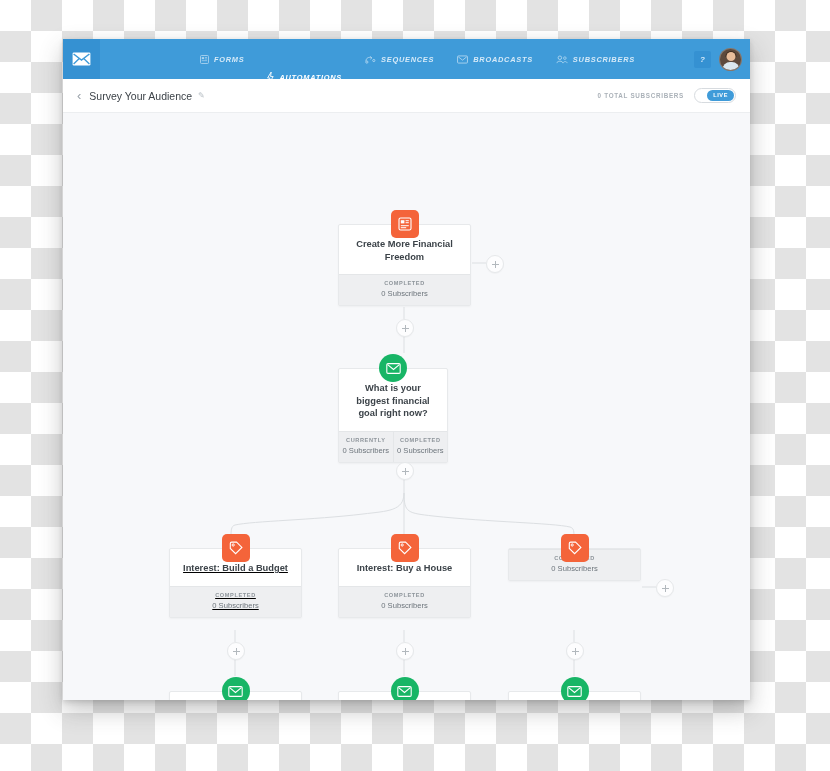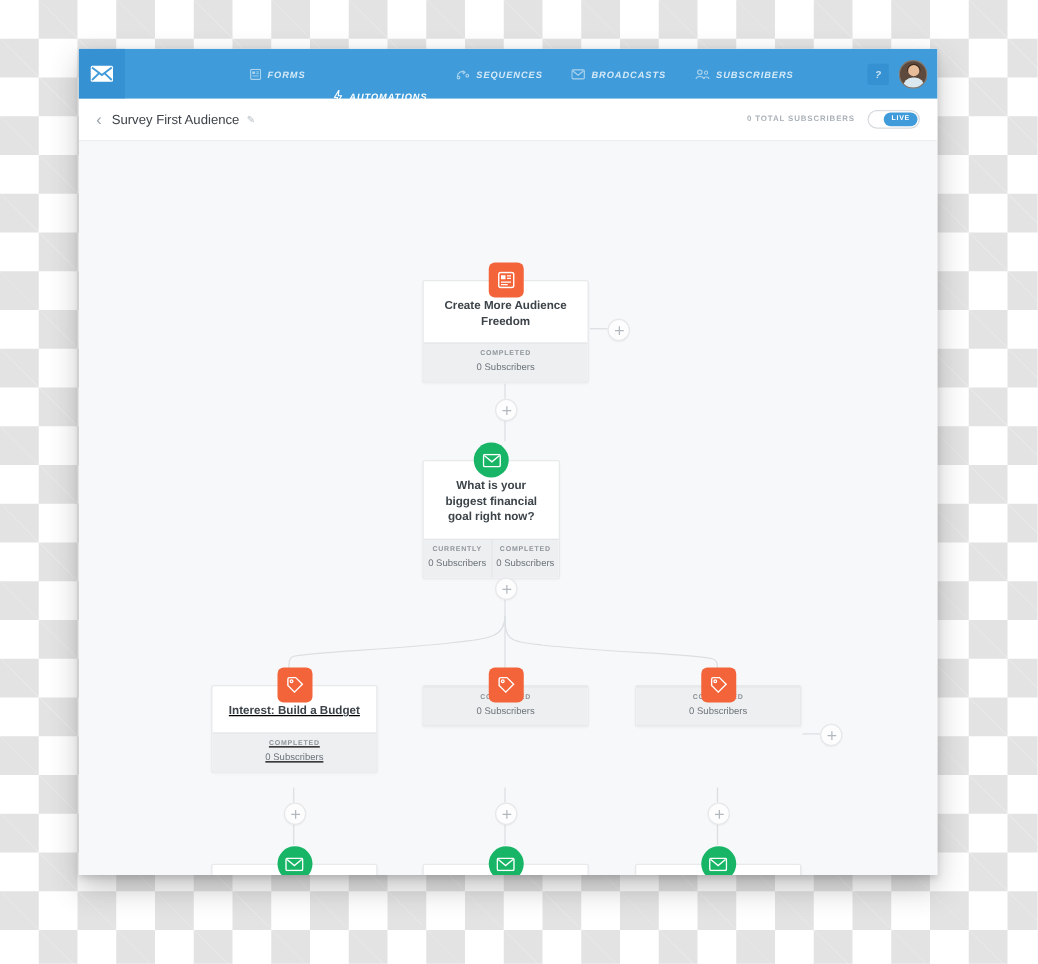--- a/index.html
+++ b/index.html
@@ -193,21 +193,21 @@
       <div class="avatar">
         <span class="hair"></span>
         <span class="head"></span>
         <span class="body"></span>
       </div>
     </div>
   </div>
 
   <div class="titlebar">
     <span class="backchev">‹</span>
-    <span class="pagetitle">Survey First Audience</span>
+    <span class="pagetitle">Survey Your Audience</span>
     <span class="pencil">✎</span>
     <div class="tb-right">
       <span class="totalsubs">0 TOTAL SUBSCRIBERS</span>
       <div class="livetoggle">
         <span class="livepill">LIVE</span>
       </div>
     </div>
   </div>
 
   <div class="canvas">
@@ -248,21 +248,21 @@
             <svg width="14" height="14" viewBox="0 0 14 14">
               <rect x="1" y="1" width="12" height="12" rx="1.6" fill="none" stroke="#fff" stroke-width="1.1"></rect>
               <rect x="2.8" y="3.2" width="3.6" height="3.2" fill="#fff"></rect>
               <rect x="7.6" y="3.2" width="3.2" height="1" fill="#fff"></rect>
               <rect x="7.6" y="5.2" width="3.2" height="1" fill="#fff"></rect>
               <rect x="2.8" y="8.2" width="8" height="1" fill="#fff"></rect>
               <rect x="2.8" y="10.2" width="5.4" height="1" fill="#fff"></rect>
             </svg>
           </span>
         </div>
-        <div class="card-title">Create More Audience Freedom</div>
+        <div class="card-title">Create More Financial Freedom</div>
         <div class="card-stats">
           <div class="stat">
             <div class="stat-label">COMPLETED</div>
             <div class="stat-value">0 Subscribers</div>
           </div>
         </div>
       </div>
     </div>
     <div class="plus" style="left:423px;top:142px;"></div>
     <div class="plus" style="left:333px;top:206px;"></div>
@@ -316,20 +316,21 @@
     <div class="node" style="left:275px;top:435px;width:133px;">
       <div class="card">
         <div class="badge sq">
           <span>
             <svg width="14" height="14" viewBox="0 0 14 14">
               <path d="M7.6 1.1 L12.9 6.4 L6.6 12.7 L1.3 7.4 L1.3 2.4 C1.3 1.7 1.9 1.1 2.6 1.1 Z" fill="none" stroke="#fff" stroke-width="1.1"></path>
               <circle cx="4.2" cy="4" r="1.1" fill="none" stroke="#fff" stroke-width="1"></circle>
             </svg>
           </span>
         </div>
+        <div class="card-title">Interest: Buy a House</div>
         <div class="card-stats">
           <div class="stat">
             <div class="stat-label">COMPLETED</div>
             <div class="stat-value">0 Subscribers</div>
           </div>
         </div>
       </div>
     </div>
     <div class="plus" style="left:333px;top:529px;"></div>
 

